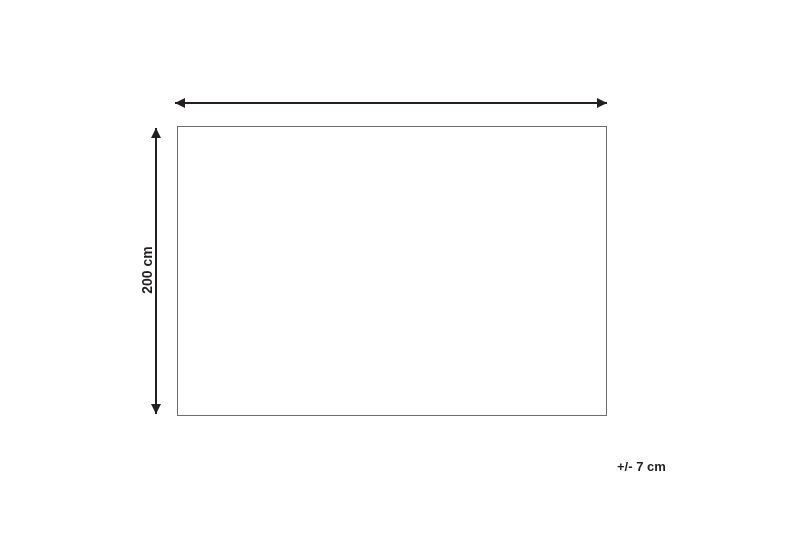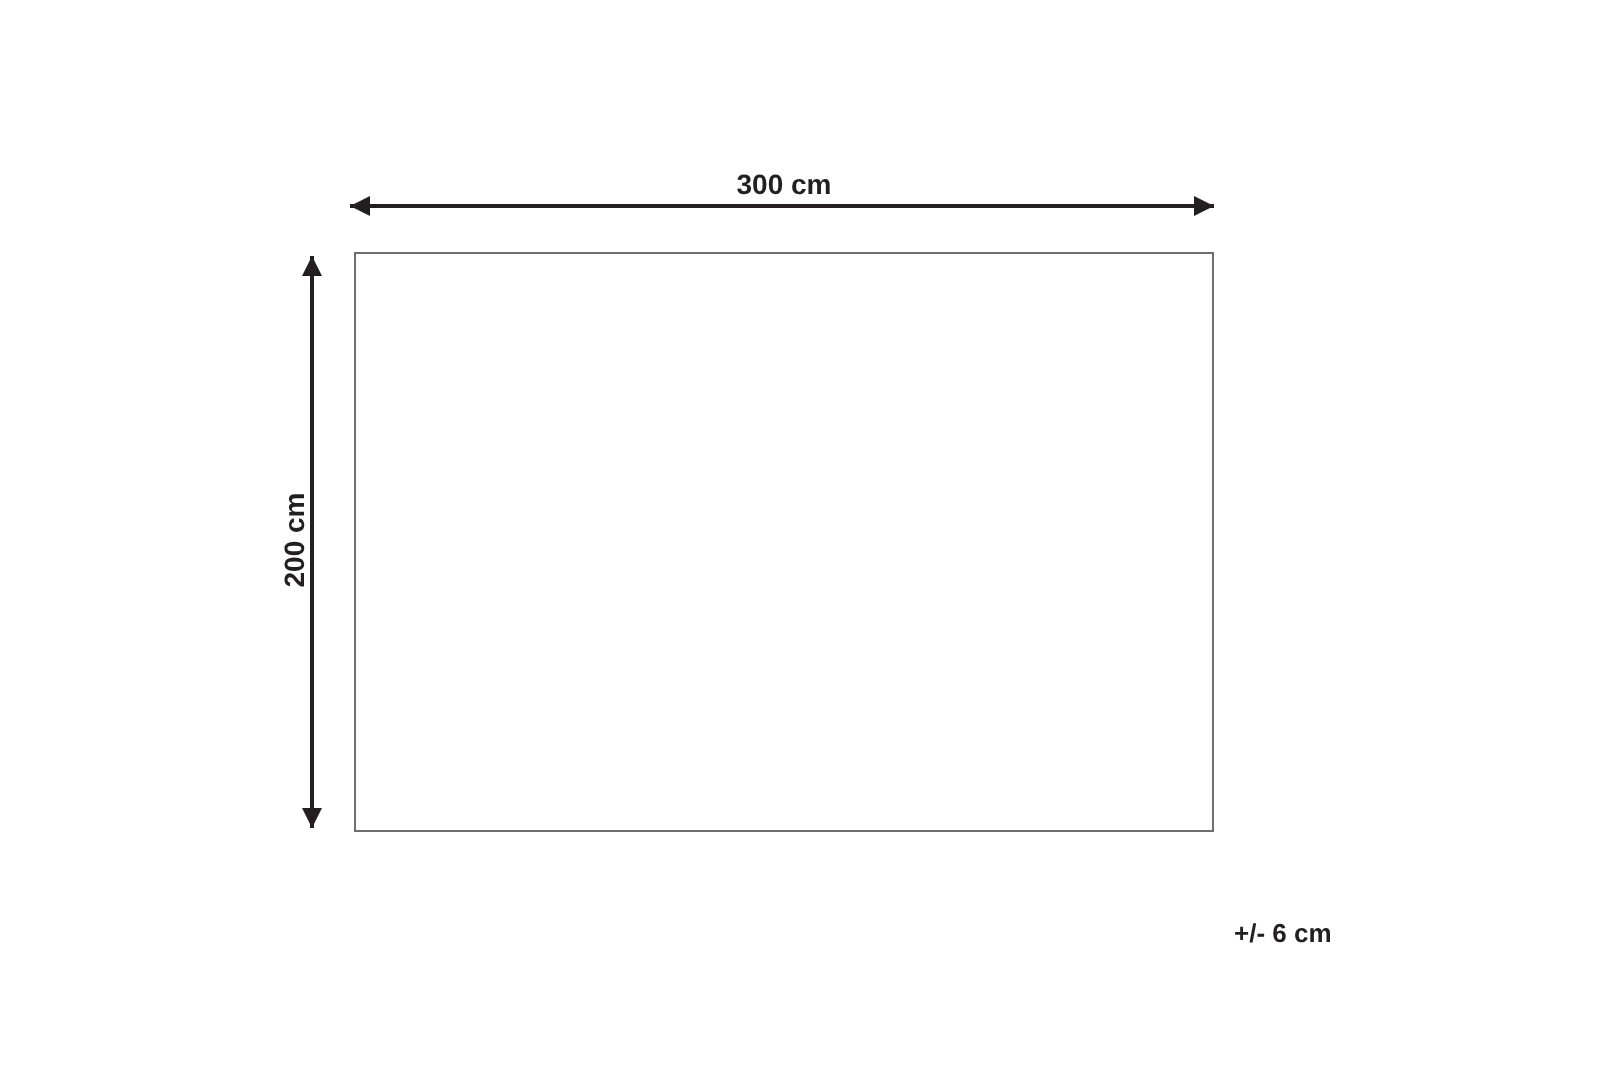--- a/index.html
+++ b/index.html
@@ -101,21 +101,20 @@
 </style>
 </head>
 <body>
 
 <div class="canvas">
 
   <div class="rect"></div>
 
   <div class="arrow-h"></div>
 
-  <div class="dim-label label-width">300 cm</div>
 
   <div class="arrow-v"></div>
 
   <div class="dim-label label-height">200 cm</div>
 
-  <div class="dim-label label-tolerance">+/- 6 cm</div>
+  <div class="dim-label label-tolerance">+/- 7 cm</div>
 
 </div>
 
 </body></html>

